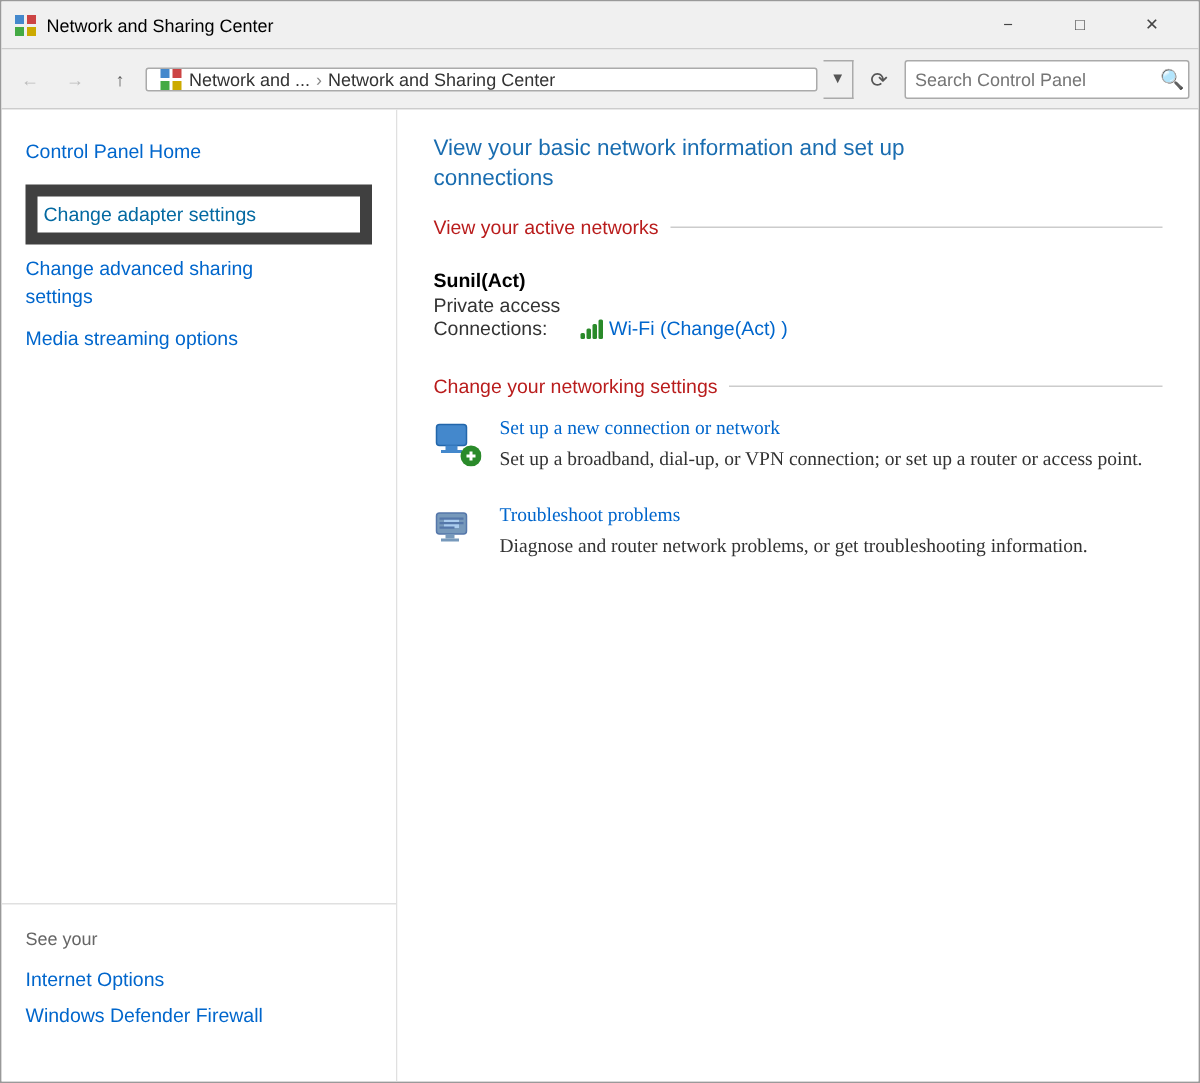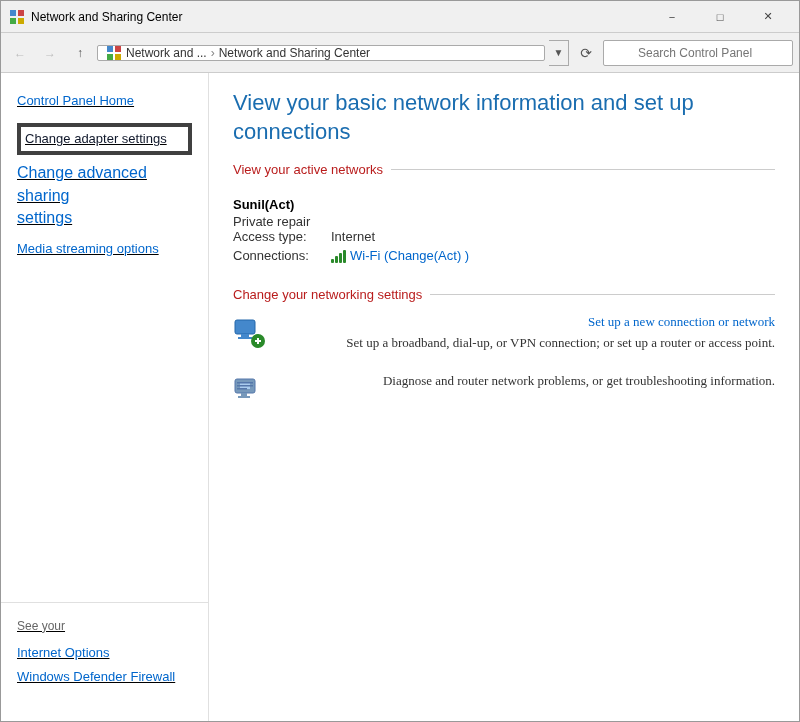--- a/index.html
+++ b/index.html
@@ -141,21 +141,20 @@
     }
 
     .search-box {
       width: 190px;
       height: 26px;
       border: 1px solid #aaa;
       border-radius: 2px;
       display: flex;
       align-items: center;
       background: #fff;
-      padding-left: 28px;
     }
 
     .search-input {
       flex: 1;
       border: none;
       outline: none;
       font-size: 12px;
       color: #888;
       padding: 0 6px;
       background: transparent;
@@ -176,63 +175,62 @@
 
     
     .content-area {
       display: flex;
       flex: 1;
       overflow: hidden;
     }
 
     
     .sidebar {
-      width: 208px;
+      width: 264px;
       background: #fff;
       border-right: 1px solid #e0e0e0;
       padding: 16px 0;
       flex-shrink: 0;
       display: flex;
       flex-direction: column;
-      text-decoration: underline;
     }
 
     .sidebar-nav {
       flex: 1;
       padding: 0 16px;
     }
 
     .sidebar-link {
       display: block;
       color: #0066cc;
       text-decoration: none;
       padding: 3px 0;
       font-size: 13px;
       cursor: pointer;
       line-height: 1.4;
     }
 
     .sidebar-link-highlighted {
       display: block;
-      color: #0f172a;
+      color: #0369a1;
       text-decoration: none;
       padding: 3px 4px;
       font-size: 13px;
       cursor: pointer;
-      border: 4px solid #404040;
+      border: 8px solid #404040;
       margin-bottom: 4px;
       line-height: 1.4;
     }
 
     .sidebar-link-multiline {
       display: block;
       color: #0066cc;
       text-decoration: none;
       padding: 3px 0;
-      font-size: 16px;
+      font-size: 13px;
       cursor: pointer;
       margin-bottom: 4px;
       line-height: 1.4;
     }
 
     .sidebar-see-also {
       padding: 16px;
       border-top: 1px solid #e0e0e0;
       margin-top: auto;
     }
@@ -245,21 +243,21 @@
 
     
     .main-panel {
       flex: 1;
       padding: 16px 24px;
       overflow-y: auto;
       background: #fff;
     }
 
     .page-title {
-      font-size: 22px;
+      font-size: 15px;
       color: #1a6db0;
       font-weight: 400;
       margin-bottom: 16px;
       line-height: 1.3;
     }
 
     .section-header {
       font-size: 13px;
       color: #b91c1c;
       font-weight: 400;
@@ -339,21 +337,20 @@
     }
 
     .wifi-bar {
       background: #2a8a2a;
       width: 3px;
       border-radius: 1px;
     }
 
     .networking-section {
       margin-top: 0;
-      text-align: right;
     }
 
     .option-item {
       display: flex;
       gap: 12px;
       margin-bottom: 20px;
       align-items: flex-start;
       font-family: Liberation Serif, serif;
     }
 
@@ -455,27 +452,23 @@
 
     <div class="main-panel">
 
       <div class="page-title">View your basic network information and set up<br>connections</div>
 
       <div class="section-header">View your active networks</div>
 
       <div class="network-card">
         <div class="network-info">
           <div class="network-name">Sunil(Act)</div>
-          <div class="network-type">Private repair</div>
+          <div class="network-type">Private access</div>
         </div>
         <div class="network-access">
-          <div class="access-row">
-            <span class="access-label">Access type:</span>
-            <span class="access-value">Internet</span>
-          </div>
           <div class="access-row">
             <span class="access-label">Connections:</span>
             <a class="wifi-link">
               <span class="wifi-icon">
                 <span class="wifi-bar" style="height:4px;"></span>
                 <span class="wifi-bar" style="height:7px;"></span>
                 <span class="wifi-bar" style="height:10px;"></span>
                 <span class="wifi-bar" style="height:13px;"></span>
               </span>
               <span>Wi-Fi (Change(Act) )</span>
@@ -514,20 +507,21 @@
               <rect x="7" y="9" width="10" height="6" fill="#aaccee"></rect>
               <rect x="8" y="19" width="6" height="3" fill="#7799bb"></rect>
               <rect x="5" y="22" width="12" height="2" fill="#7799bb"></rect>
 
               <rect x="4" y="8" width="16" height="1.5" fill="#5577aa"></rect>
               <rect x="4" y="11" width="16" height="1.5" fill="#5577aa"></rect>
               <rect x="4" y="14" width="10" height="1.5" fill="#5577aa"></rect>
             </svg>
           </div>
           <div class="option-content">
+            <a class="option-link">Troubleshoot problems</a>
             <span class="option-desc">Diagnose and router network problems, or get troubleshooting information.</span>
           </div>
         </div>
 
       </div>
     </div>
   </div>
 </div>
 
 </body></html>

